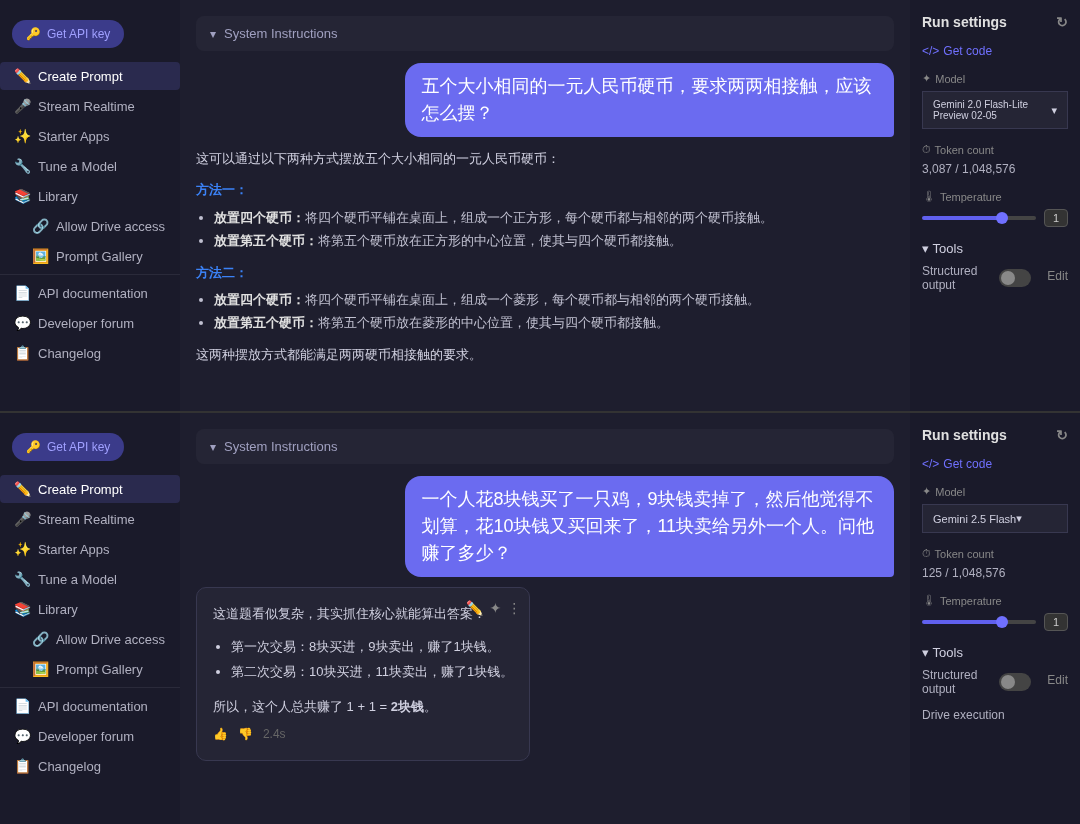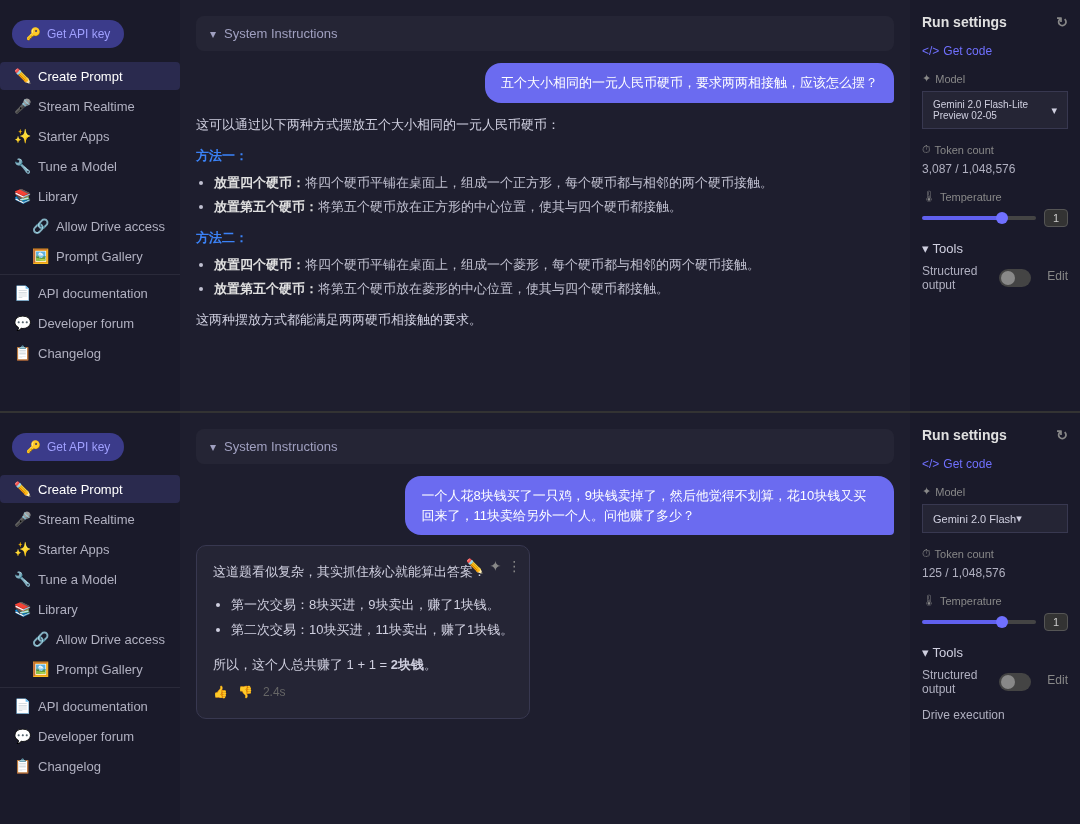--- a/index.html
+++ b/index.html
@@ -111,21 +111,21 @@
       gap: 10px;
     }
 
     .user-message {
       align-self: flex-end;
       background: #6b6bf0;
       color: #fff;
       padding: 10px 16px;
       border-radius: 16px 16px 4px 16px;
       max-width: 70%;
-      font-size: 13px;
+      font-size: 18px;
       line-height: 1.5;
     }
 
     .assistant-message {
       align-self: flex-start;
       color: #d0d0e0;
       max-width: 90%;
       font-size: 13px;
       line-height: 1.8;
     }
@@ -570,21 +570,21 @@
       <div class="get-code-link">
         <span style="font-size:12px;">&lt;/&gt;</span>
         <span>Get code</span>
       </div>
       <div class="settings-section">
         <div class="settings-label">
           <span>✦</span>
           <span>Model</span>
         </div>
         <div class="model-select">
-          <span style="font-size:11px;">Gemini 2.0 Flash</span>
+          <span style="font-size:11px;">Gemini 2.5 Flash</span>
           <span>▾</span>
         </div>
       </div>
       <div class="settings-section">
         <div class="settings-label">
           <span>⏱</span>
           <span>Token count</span>
         </div>
         <div class="token-count">125 / 1,048,576</div>
       </div>

